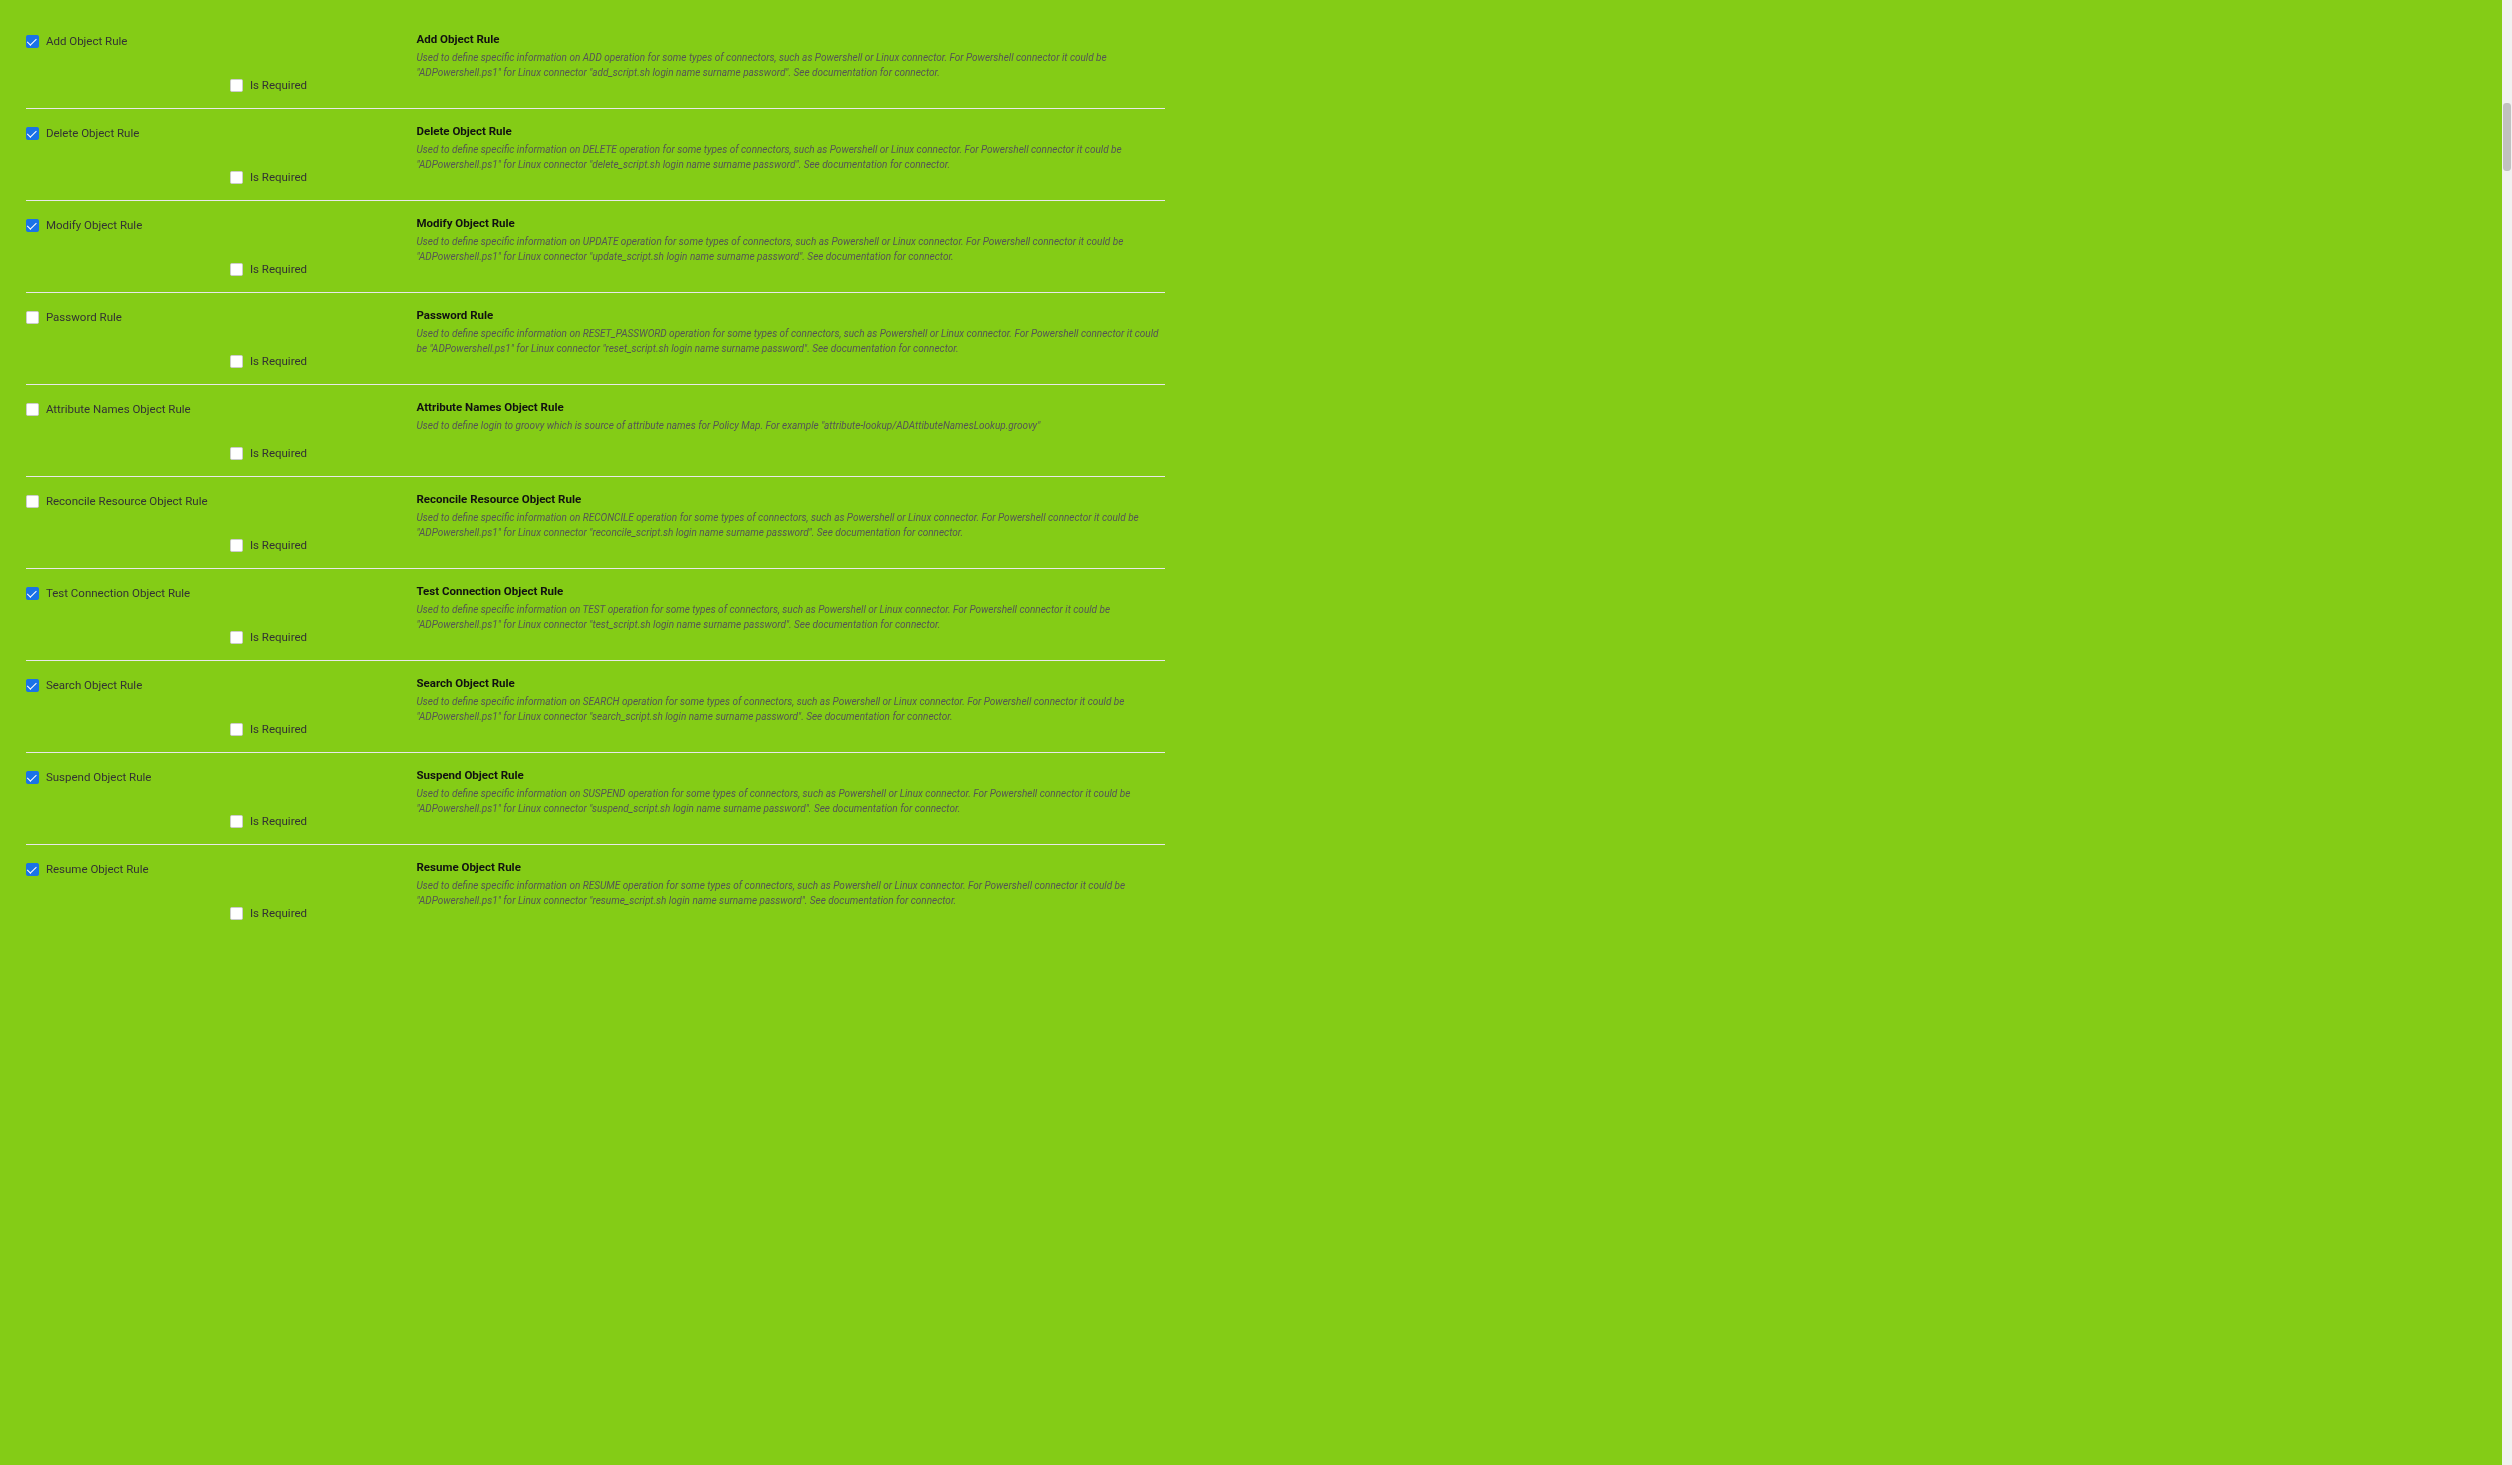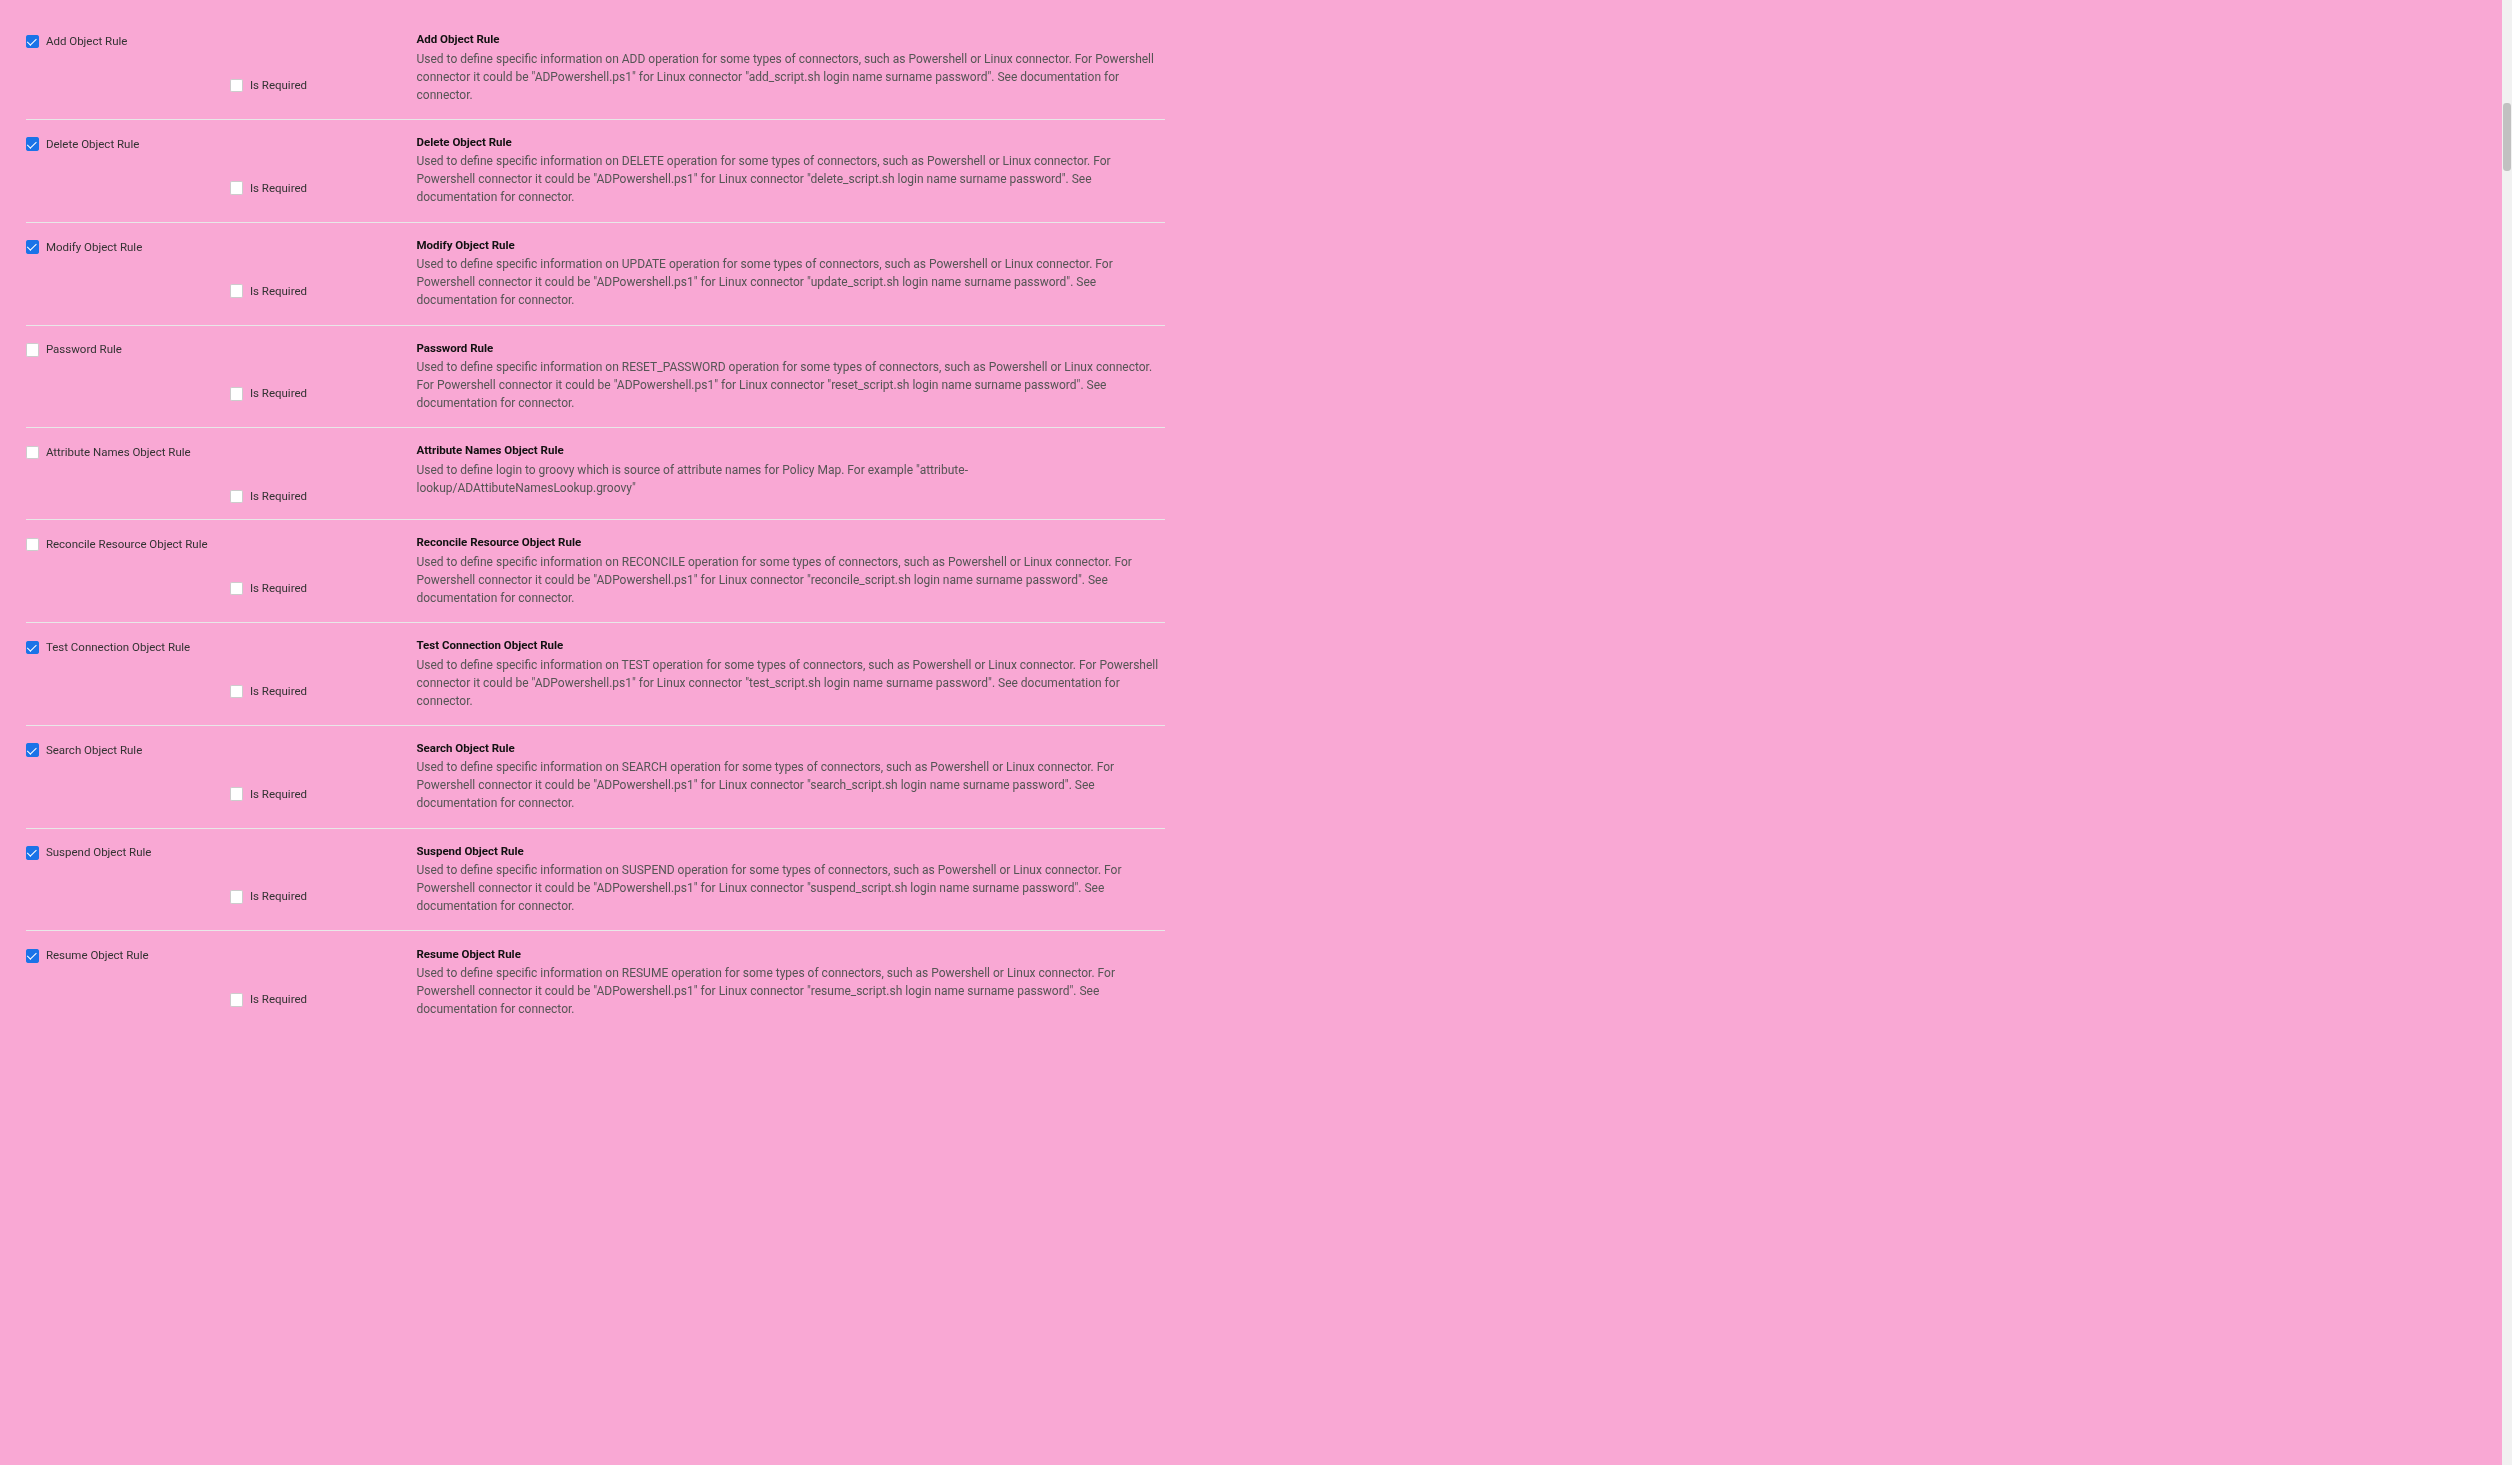--- a/index.html
+++ b/index.html
@@ -10,21 +10,21 @@
     body {
       font-family: -apple-system, BlinkMacSystemFont, 'Segoe UI', Roboto, sans-serif;
       font-size: 12px;
       background: #fff;
       color: #333;
     }
     .page-container {
       display: flex;
       width: 2512px;
       min-height: 1465px;
-      background: #f9a8d4;
+      background: #84cc16;
       position: relative;
     }
     .main-content {
       flex: 1;
       padding: 17px 0;
       overflow-y: auto;
       max-width: 1190px;
     }
     .scrollbar {
       width: 10.2px;
@@ -104,23 +104,24 @@
       color: #333;
       line-height: 1.3;
     }
     .rule-title {
       font-weight: 700;
       font-size: 11.5px;
       margin-bottom: 3.4px;
       color: #111;
     }
     .rule-desc {
-      font-size: 12px;
+      font-size: 10px;
       color: #555;
       line-height: 1.5;
+      font-style: italic;
     }
     .divider {
       height: 0.8px;
       background: #e8e8e8;
       margin: 0 25.5px;
     }
   </style>
 </head>
 <body>
 

